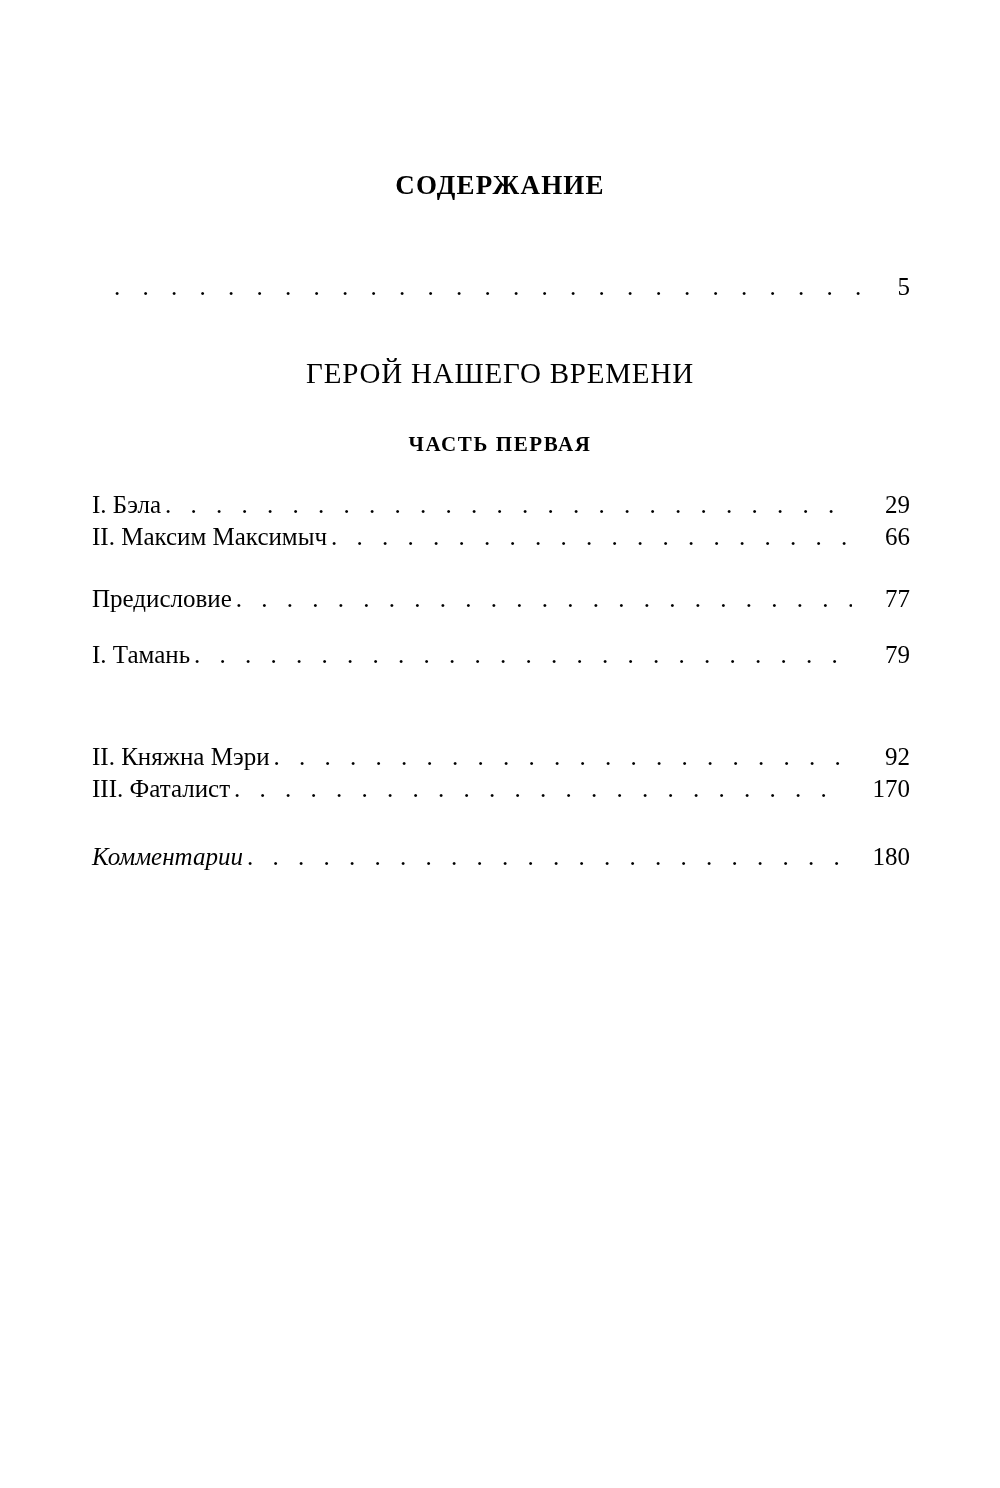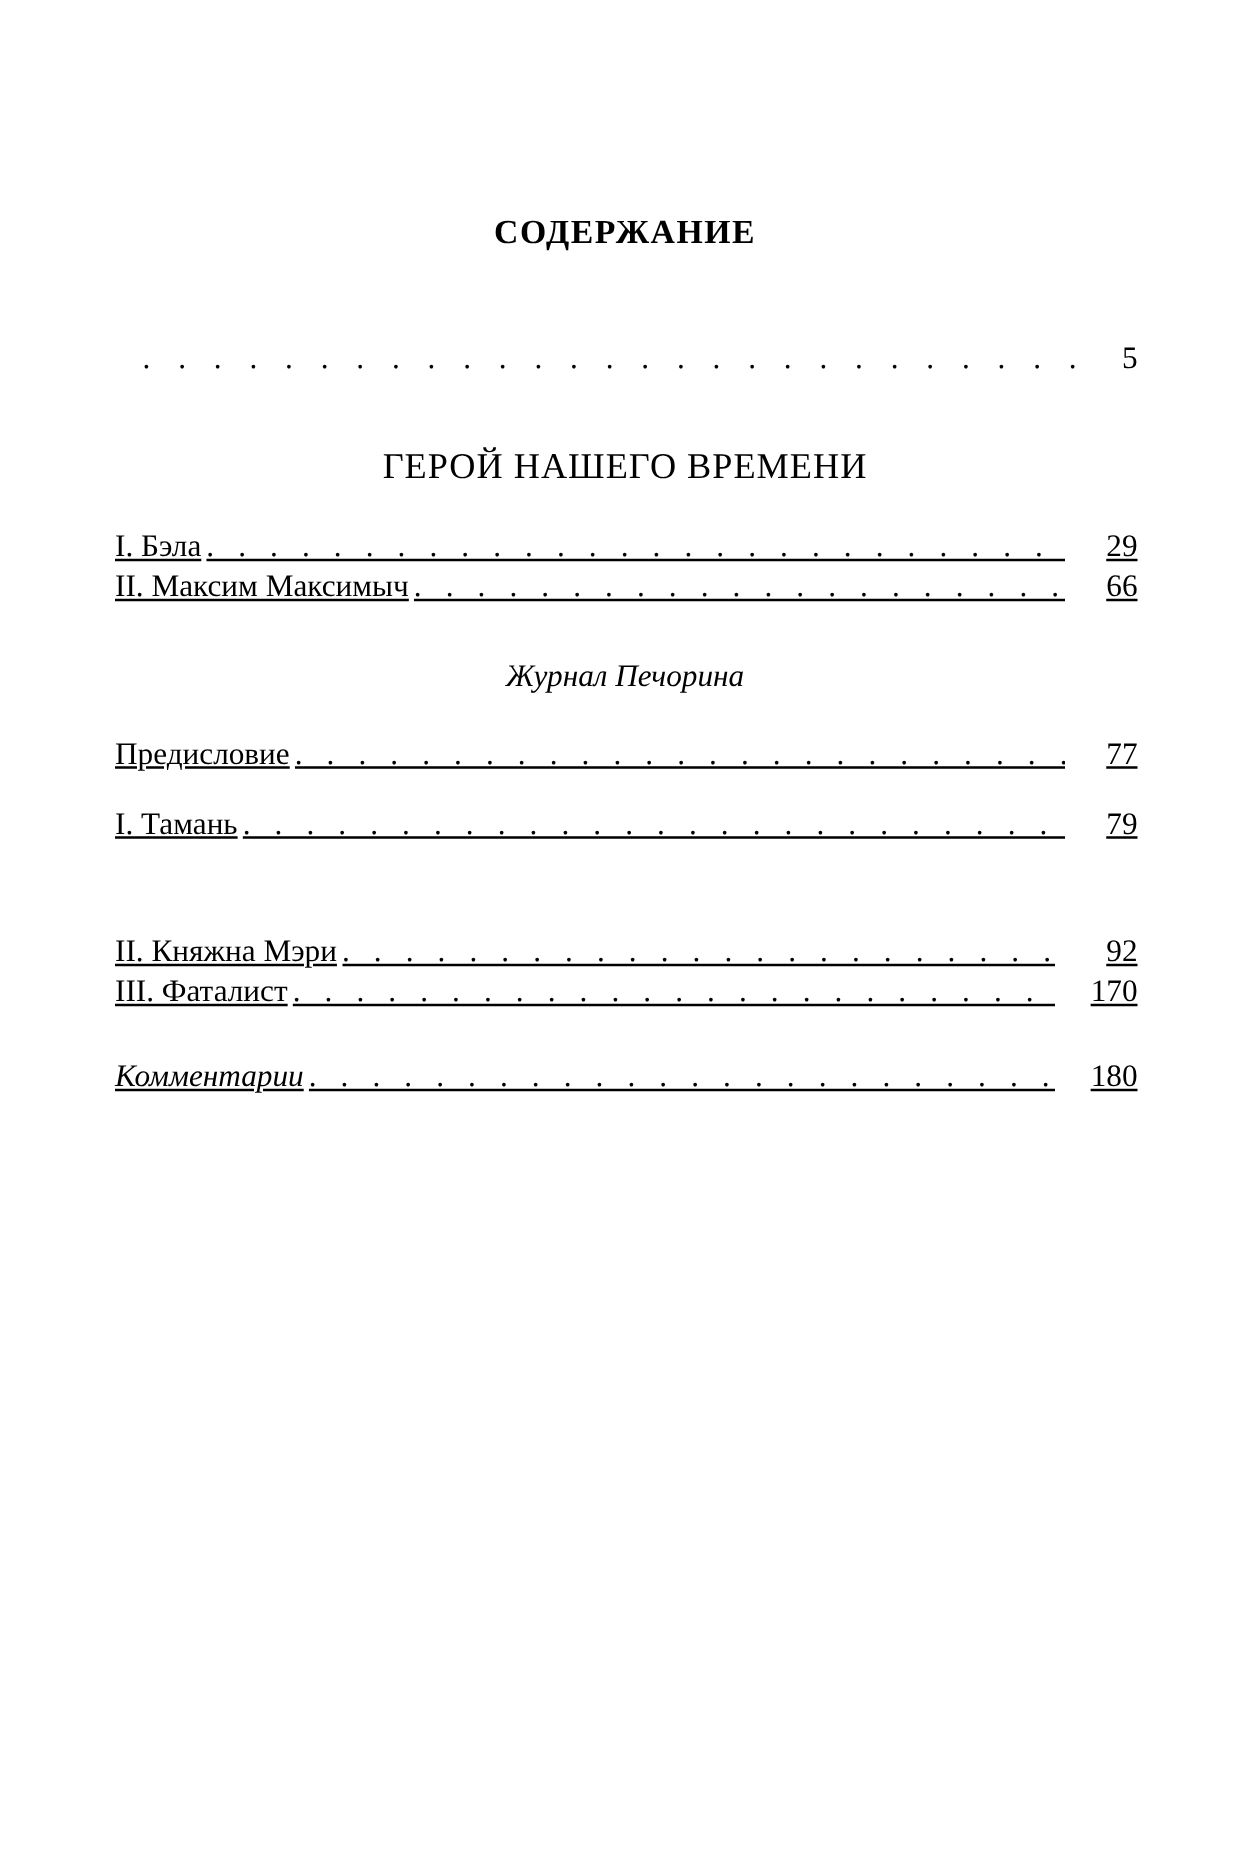--- a/index.html
+++ b/index.html
@@ -92,56 +92,55 @@
     padding-left: 4px;
   }
   .group.tight .entry + .entry {
     margin-top: 4px;
   }
   .group.loose .entry + .entry {
     margin-top: 28px;
   }
   .group .entry {
     padding-right: 2px;
-    text-decoration: underline;
   }
   .pad-narrow .page-num { min-width: 54px; }
   .pad-wide .page-num { min-width: 62px; }
   .italic-label { font-style: italic; text-align: center; }
   .spacer-lg { height: 40px; }
 </style>
 </head>
 <body>
 
 <div class="page">
 
   <div class="toc-title">СОДЕРЖАНИЕ</div>
 
   <div class="entry intro-entry">
     <span class="leader">. . . . . . . . . . . . . . . . . . . . . . . . . . . . . . . . . . . . . . . . . . . . . . . . . . .</span>
     <span class="page-num">5</span>
   </div>
 
   <div class="book-title">ГЕРОЙ НАШЕГО ВРЕМЕНИ</div>
 
+  <div class="part-title">ЧАСТЬ ПЕРВАЯ</div>
 
   <div class="group tight pad-narrow">
     <div class="entry">
       <span class="label">I. Бэла</span>
       <span class="leader">. . . . . . . . . . . . . . . . . . . . . . . . . . . . . . . . . . . . . . . . . . . . . . . . . . .</span>
       <span class="page-num">29</span>
     </div>
     <div class="entry">
       <span class="label">II. Максим Максимыч</span>
       <span class="leader">. . . . . . . . . . . . . . . . . . . . . . . . . . . . . . . . . . . . . . . . . . . . . . . . . . .</span>
       <span class="page-num">66</span>
     </div>
   </div>
 
-  <div class="section-italic">Журнал Печорина</div>
 
   <div class="group loose pad-narrow">
     <div class="entry">
       <span class="label">Предисловие</span>
       <span class="leader">. . . . . . . . . . . . . . . . . . . . . . . . . . . . . . . . . . . . . . . . . . . . . . . . . . .</span>
       <span class="page-num">77</span>
     </div>
     <div class="entry">
       <span class="label">I. Тамань</span>
       <span class="leader">. . . . . . . . . . . . . . . . . . . . . . . . . . . . . . . . . . . . . . . . . . . . . . . . . . .</span>

